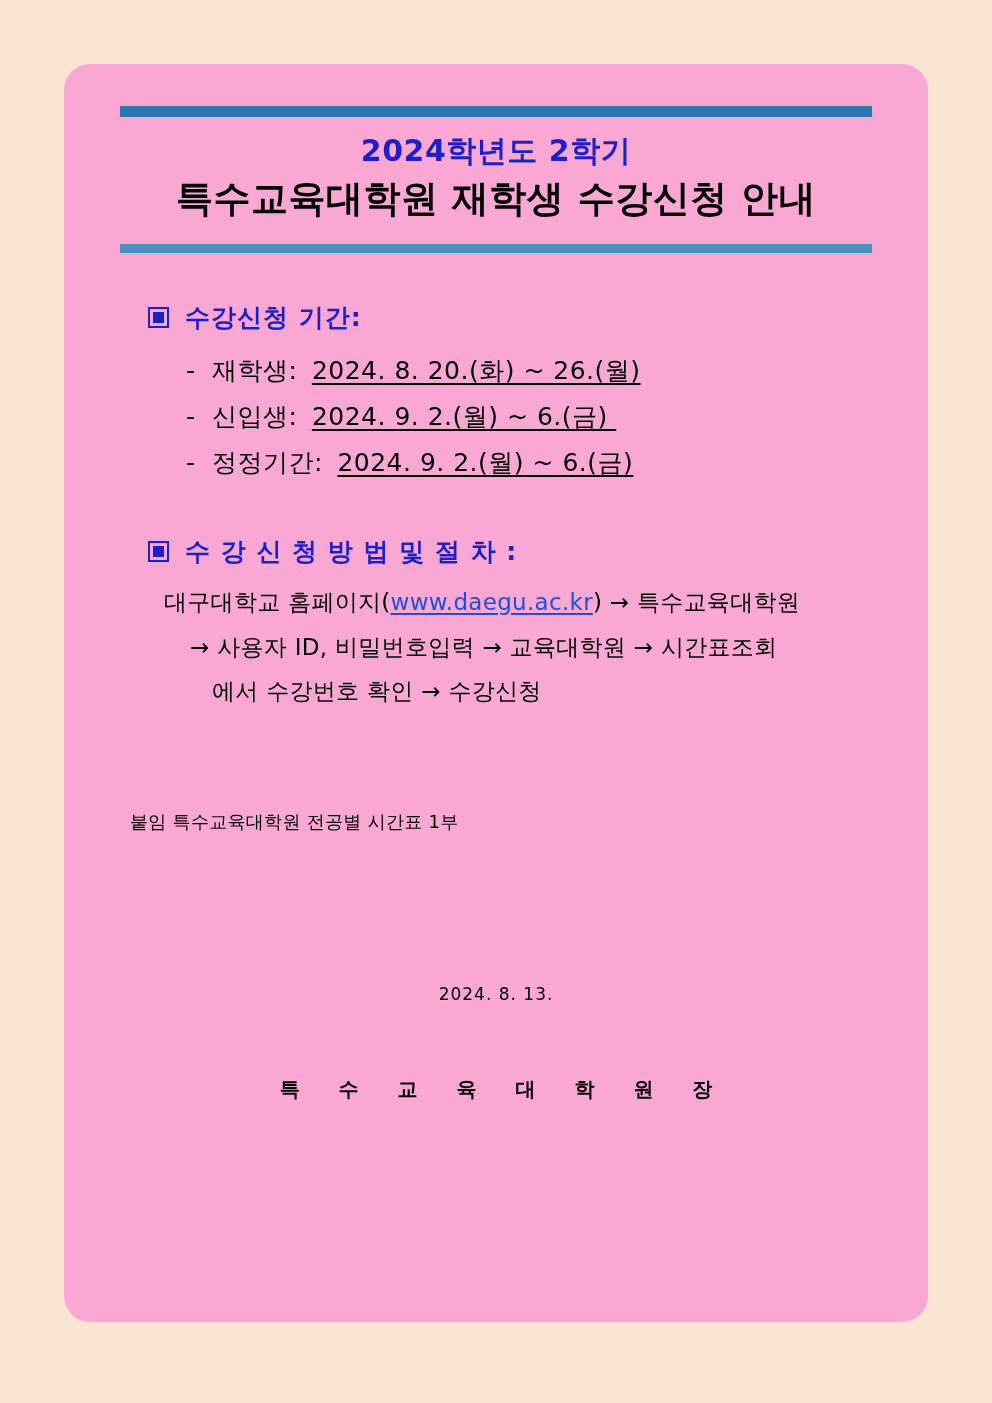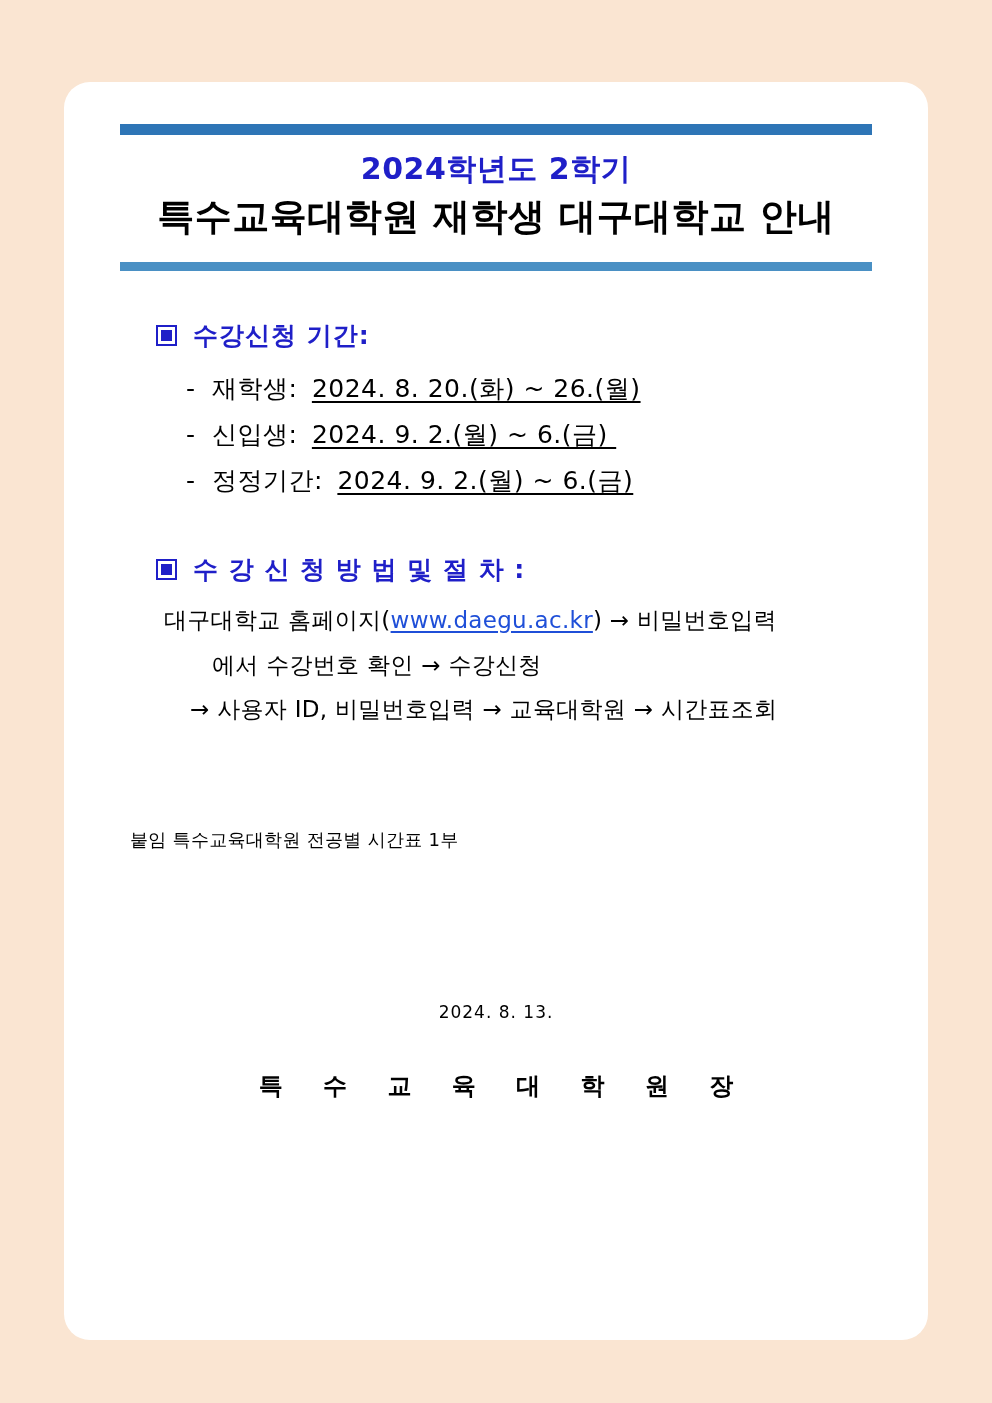--- a/index.html
+++ b/index.html
@@ -11,24 +11,24 @@
     width: 992px;
     height: 1403px;
     background: #fae5d2;
     font-family: "DejaVu Sans", sans-serif;
     overflow: hidden;
   }
 
   .page {
     position: absolute;
     left: 64px;
-    top: 82px;
+    top: 64px;
     width: 864px;
     height: 1258px;
-    background: #ffffff;
+    background: #f9a8d4;
     border-radius: 26px;
     box-sizing: border-box;
     padding: 0;
   }
 
   
   .header-block {
     margin: 42px 56px 0 56px;
   }
   .rule-top {
@@ -69,21 +69,21 @@
     color: #111;
   }
 
   .section-head {
     display: flex;
     align-items: center;
     gap: 16px;
     color: #1f1fc8;
     font-weight: bold;
     font-size: 25px;
-    margin-left: 36px;
+    margin-left: 28px;
     letter-spacing: 1px;
   }
   .bullet-square {
     display: inline-block;
     width: 17px;
     height: 17px;
     border: 2px solid #1f1fc8;
     position: relative;
     flex: 0 0 auto;
   }
@@ -154,39 +154,39 @@
 
   .date-line {
     margin-top: 150px;
     text-align: center;
     font-size: 17px;
     letter-spacing: 1px;
     color: #000;
   }
 
   .signer {
-    margin-top: 48px;
-    text-align: center;
-    font-size: 24px;
+    margin-top: 72px;
+    text-align: center;
+    font-size: 20px;
     font-weight: bold;
     letter-spacing: 16px;
     color: #000;
     padding-left: 16px;
   }
 </style>
 </head>
 <body>
 
 <div class="page">
 
   <div class="header-block">
     <div class="rule-top"></div>
     <div class="title-wrap">
       <div class="title-line1">2024학년도 2학기</div>
-      <div class="title-line2">특수교육대학원 재학생 대구대학교 안내</div>
+      <div class="title-line2">특수교육대학원 재학생 수강신청 안내</div>
     </div>
     <div class="rule-bottom"></div>
   </div>
 
   <div class="content">
 
     <div class="section">
       <div class="section-head">
         <span class="bullet-square"></span>
         <span>수강신청 기간:</span>
@@ -209,23 +209,23 @@
         </div>
       </div>
     </div>
 
     <div class="section method-block">
       <div class="section-head">
         <span class="bullet-square"></span>
         <span>수 강 신 청 방 법 및 절 차 :</span>
       </div>
       <div class="method-lines">
-        <div class="method-line"><span>대구대학교 홈페이지(</span><a class="link" href="#">www.daegu.ac.kr</a><span>) → 비밀번호입력</span></div>
+        <div class="method-line"><span>대구대학교 홈페이지(</span><a class="link" href="#">www.daegu.ac.kr</a><span>) → 특수교육대학원</span></div>
+        <div class="method-line indent1">→ 사용자 ID, 비밀번호입력 → 교육대학원 → 시간표조회</div>
         <div class="method-line indent2">에서 수강번호 확인 → 수강신청</div>
-        <div class="method-line indent1">→ 사용자 ID, 비밀번호입력 → 교육대학원 → 시간표조회</div>
       </div>
     </div>
 
     <div class="attach">붙임 특수교육대학원 전공별 시간표  1부</div>
 
     <div class="date-line">2024. 8. 13.</div>
 
     <div class="signer">특 수 교 육 대 학 원 장</div>
 
   </div>

